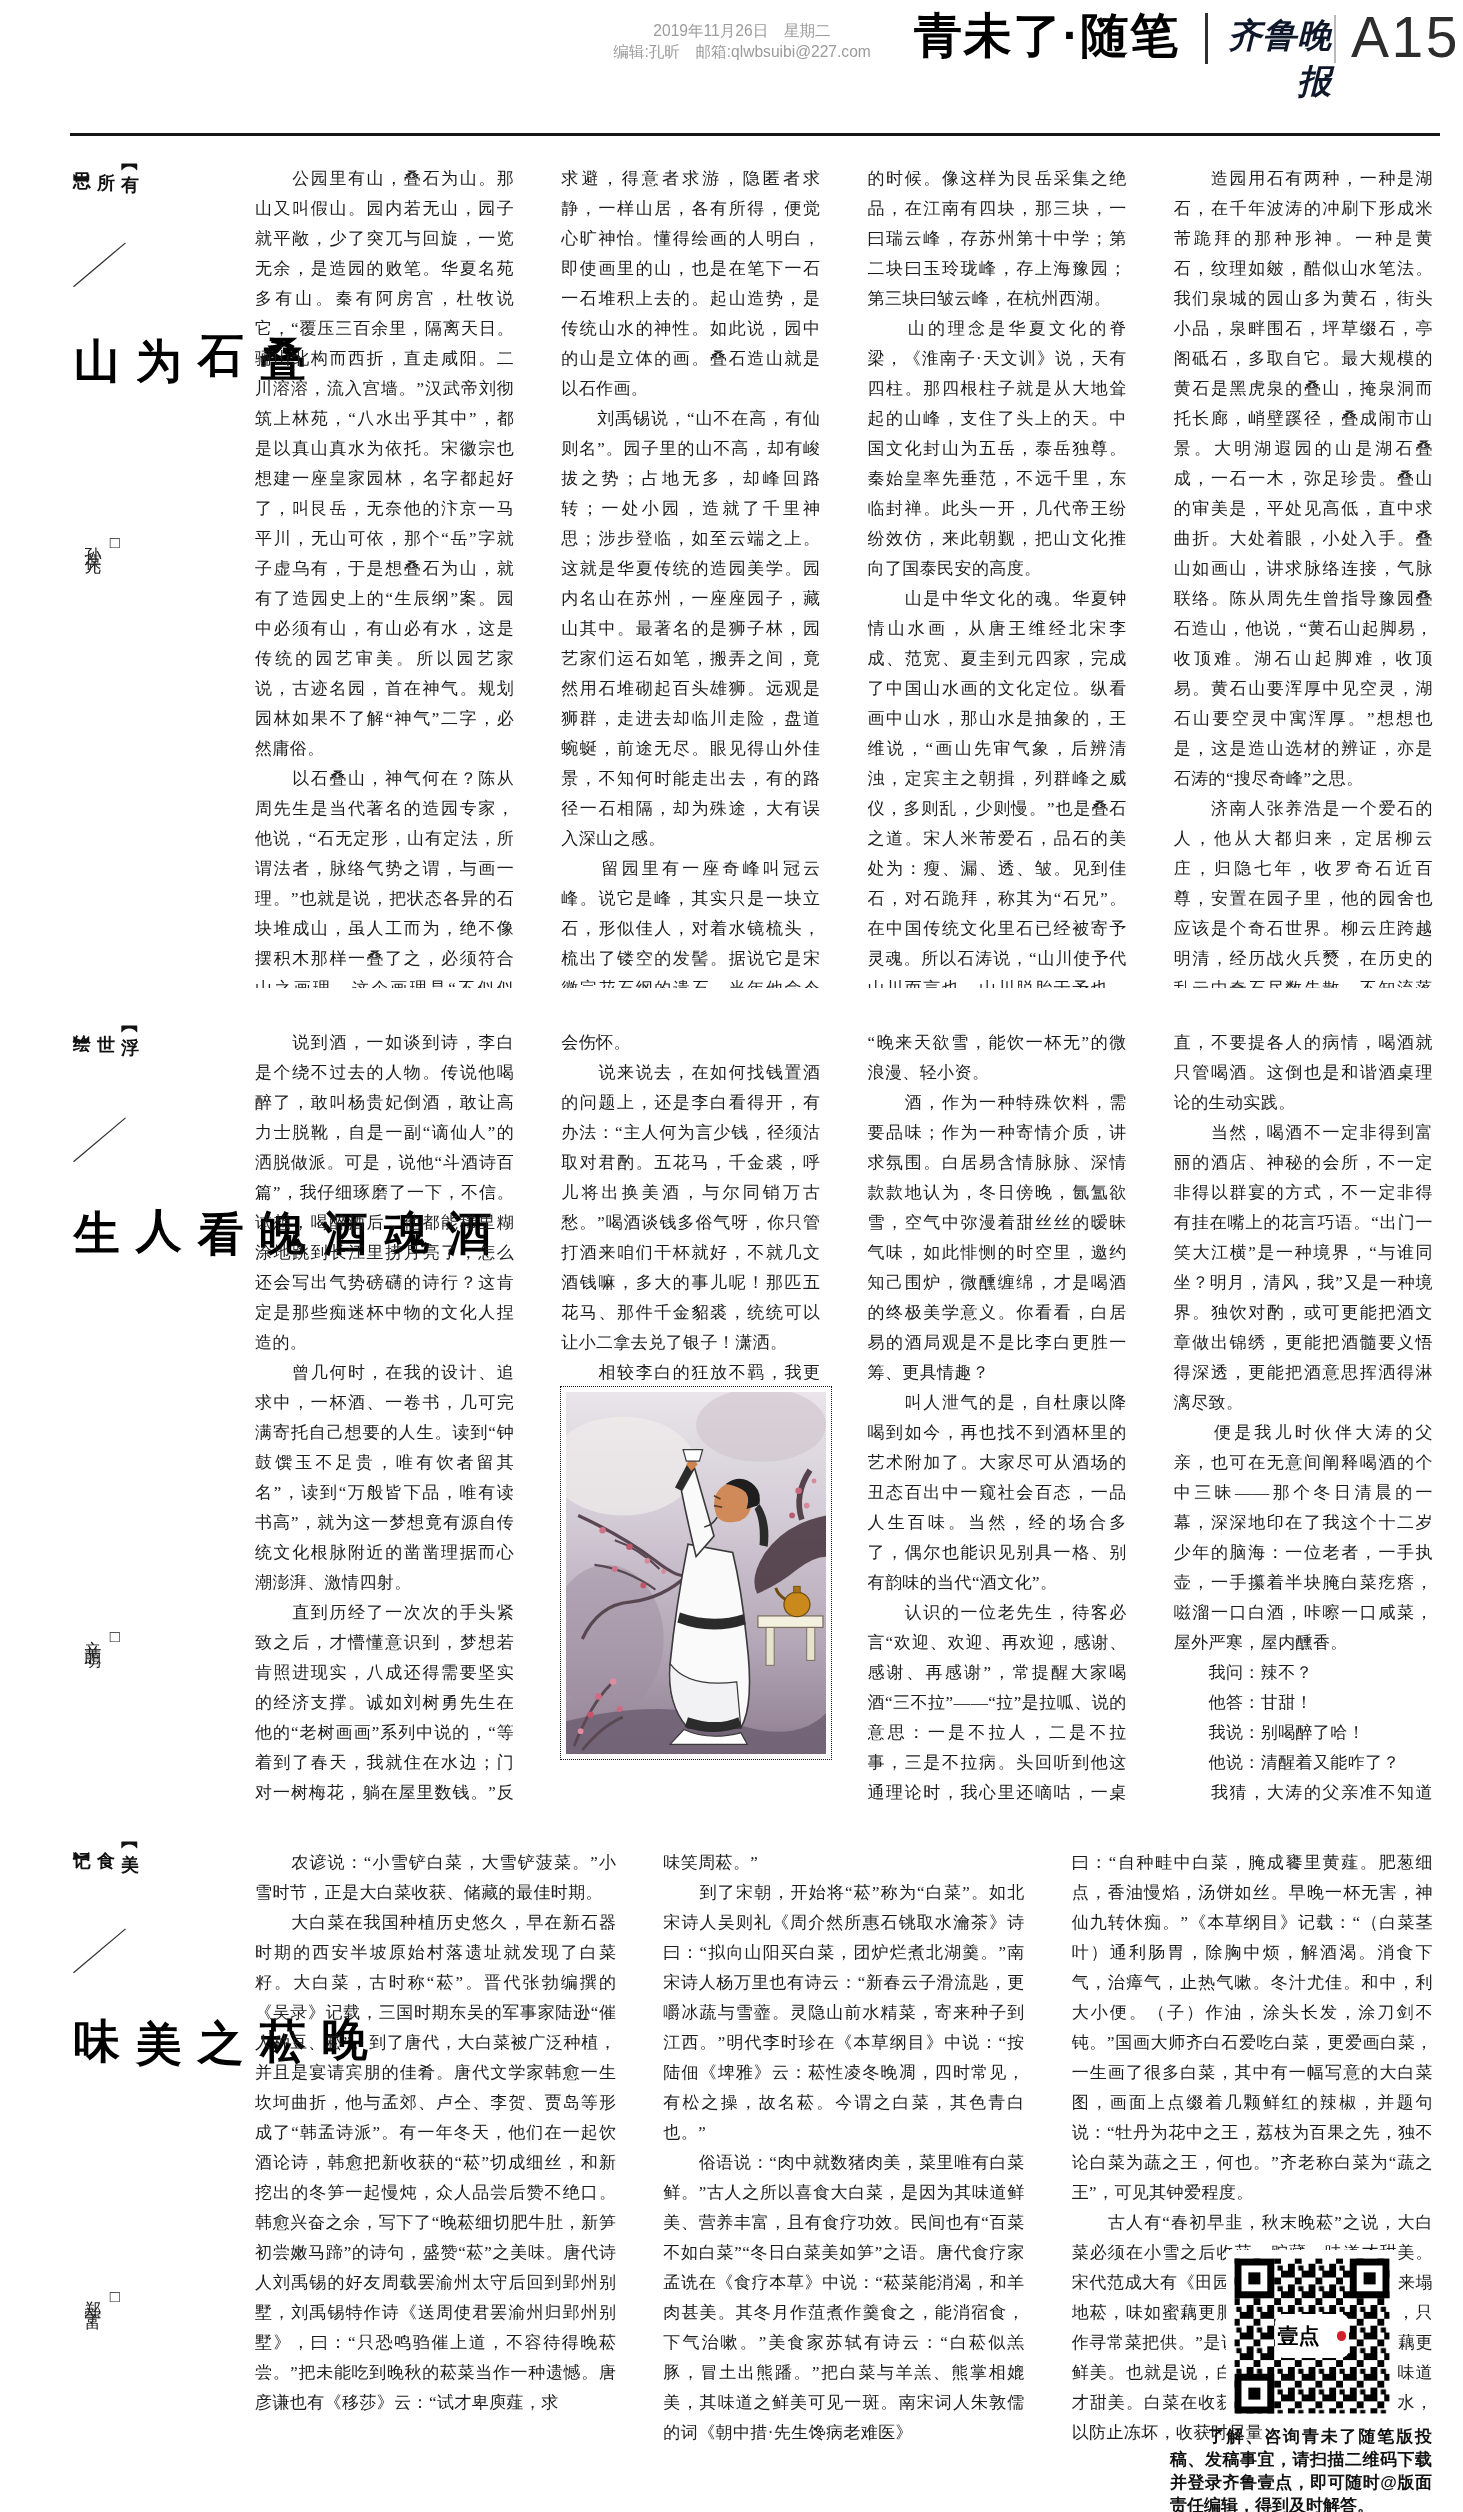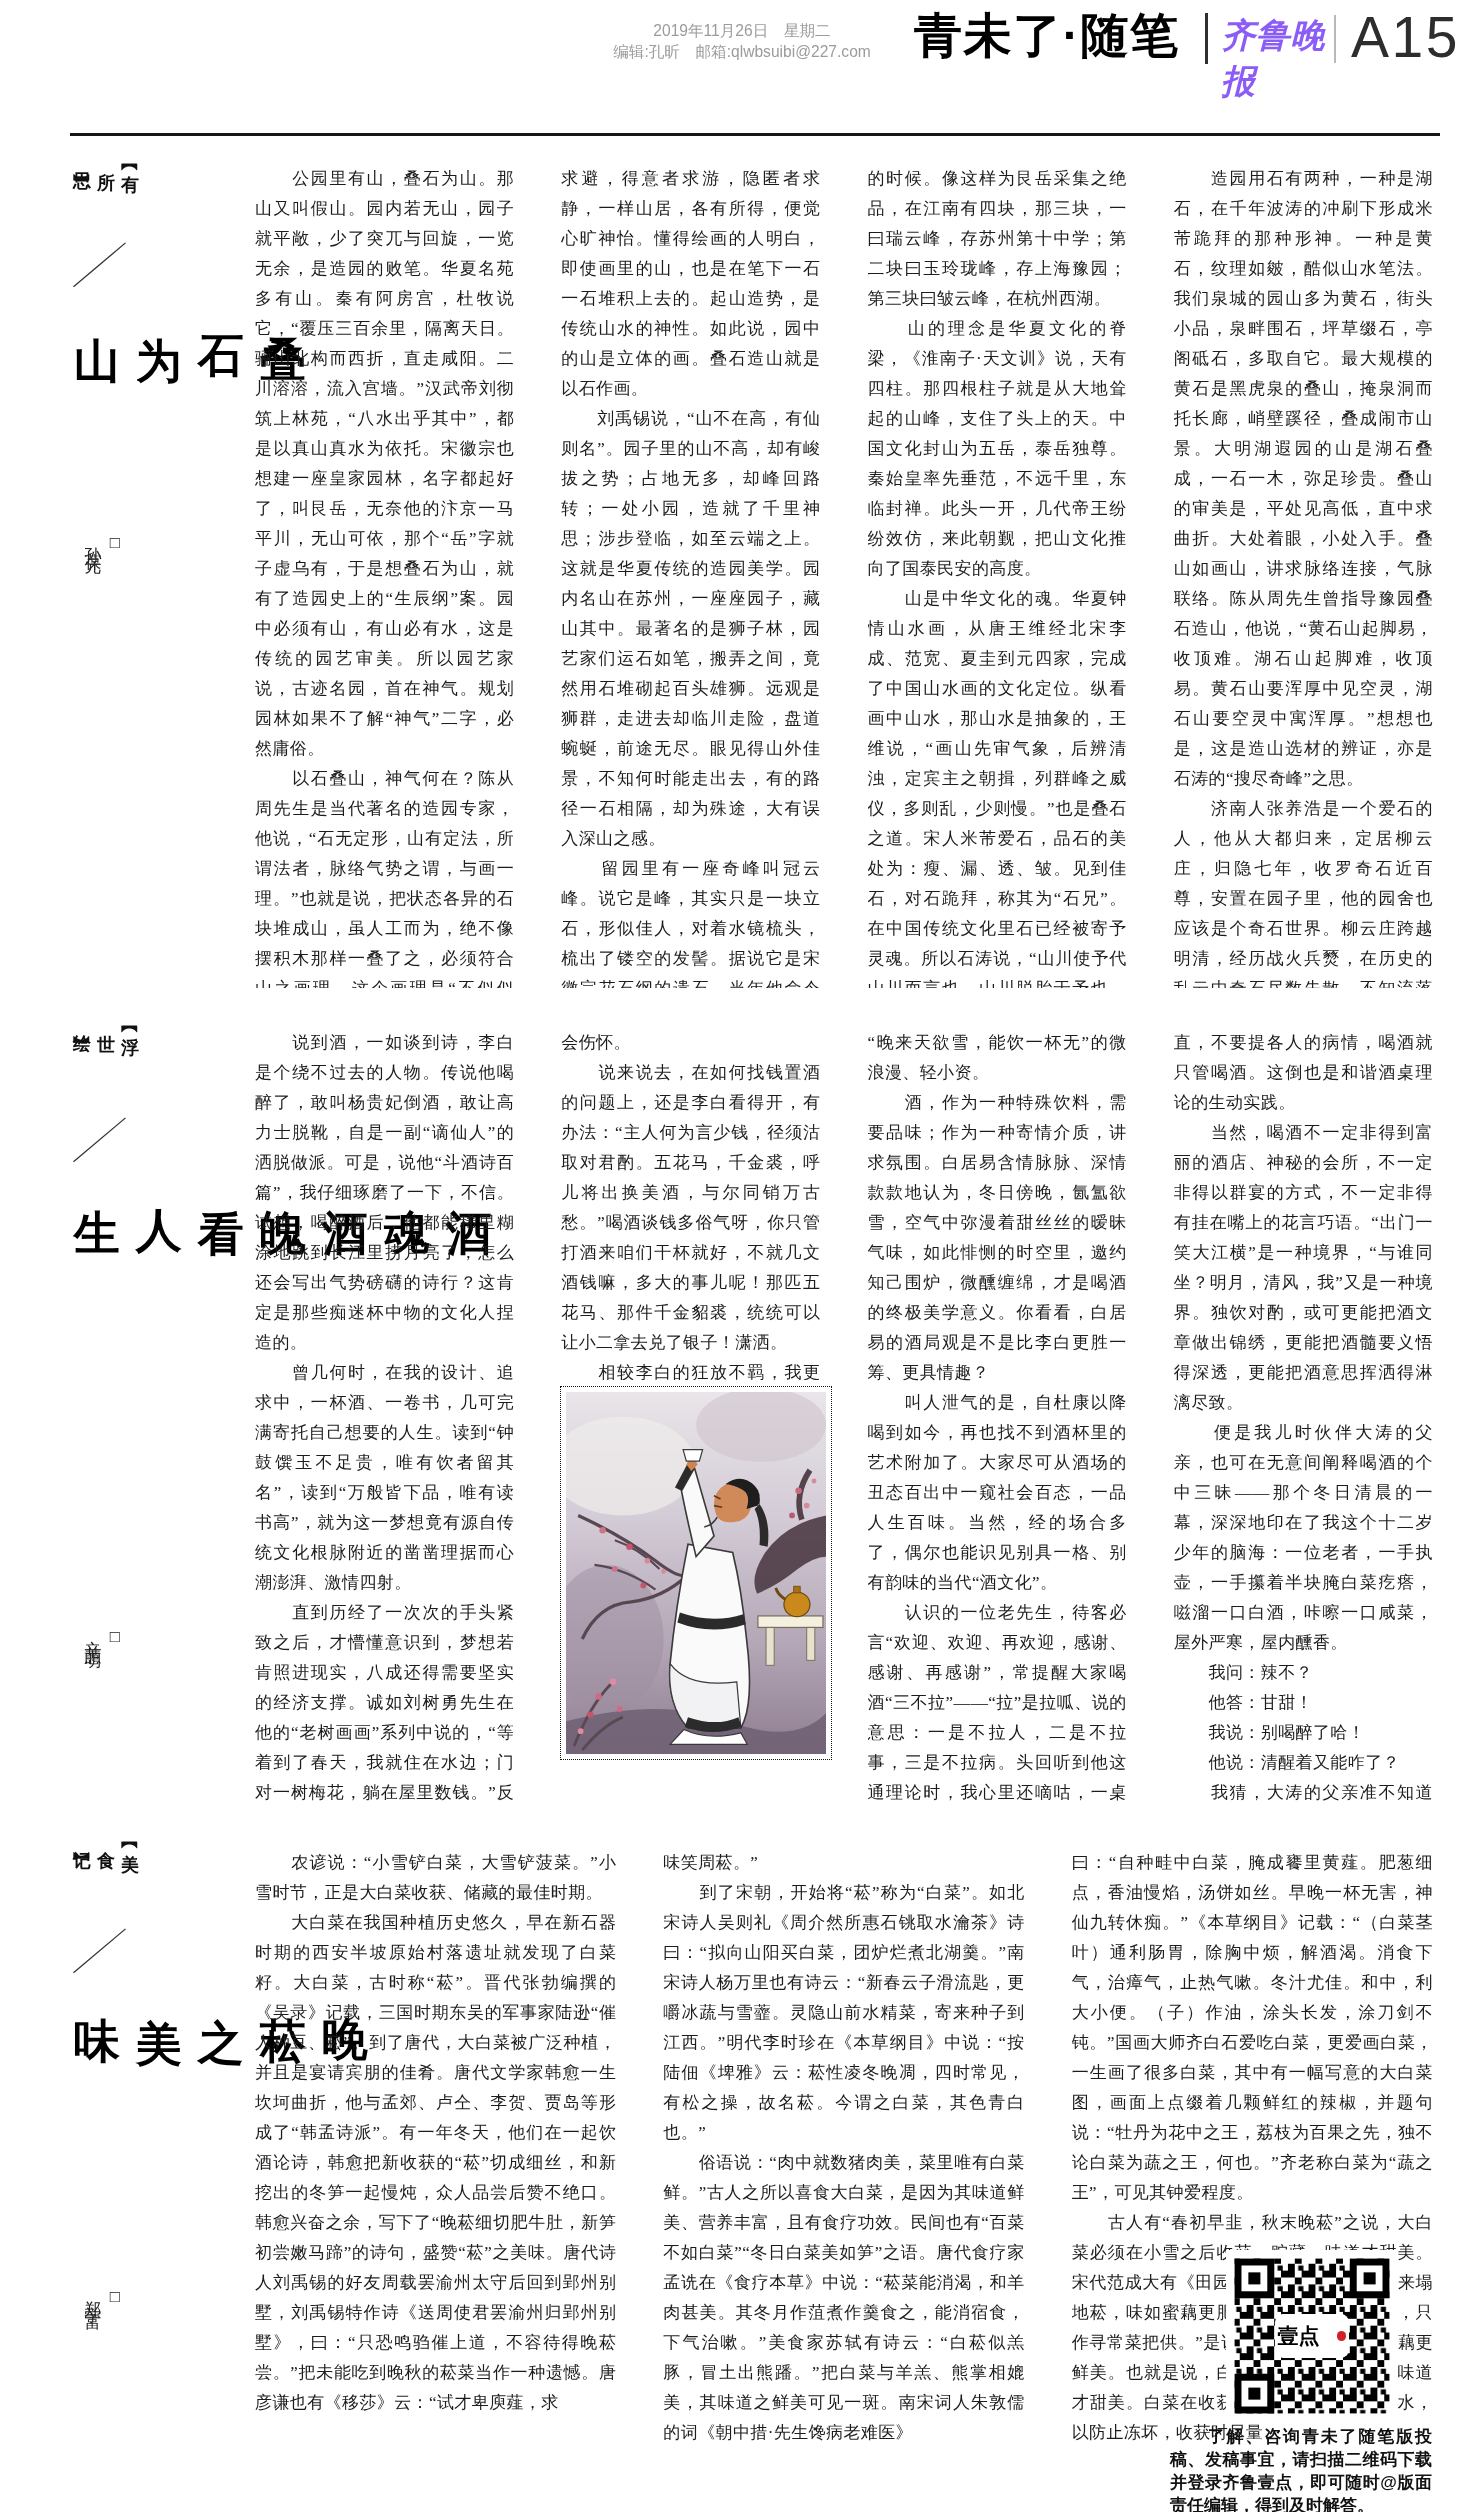--- a/index.html
+++ b/index.html
@@ -62,21 +62,21 @@
 <body>
 
 <div class="page">
 
   <div class="hdr-meta">
     <div class="hdr-date">2019年11月26日　星期二</div>
     <div class="hdr-editor">编辑:孔昕　邮箱:qlwbsuibi@227.com</div>
   </div>
   <div class="hdr-title">青未了·随笔</div>
   <div class="hdr-div1"></div>
-  <div class="masthead" style="color:#8b5cf6;">齐鲁晚报</div>
+  <div class="masthead" style="color:#0f172a;text-align:right;">齐鲁晚报</div>
   <div class="hdr-div2"></div>
   <div class="pageno">A15</div>
   <div class="top-rule"></div>
 
   <section class="article a1">
     <div class="tb">
       <div class="vtag" style="top:9.8px;">【有所思】</div>
       <div class="slash" style="top:90px;">
         <svg width="59" height="52" viewBox="0 0 72 64">
             <line x1="4" y1="60" x2="68" y2="6" stroke="#333" stroke-width="1.6"></line>

